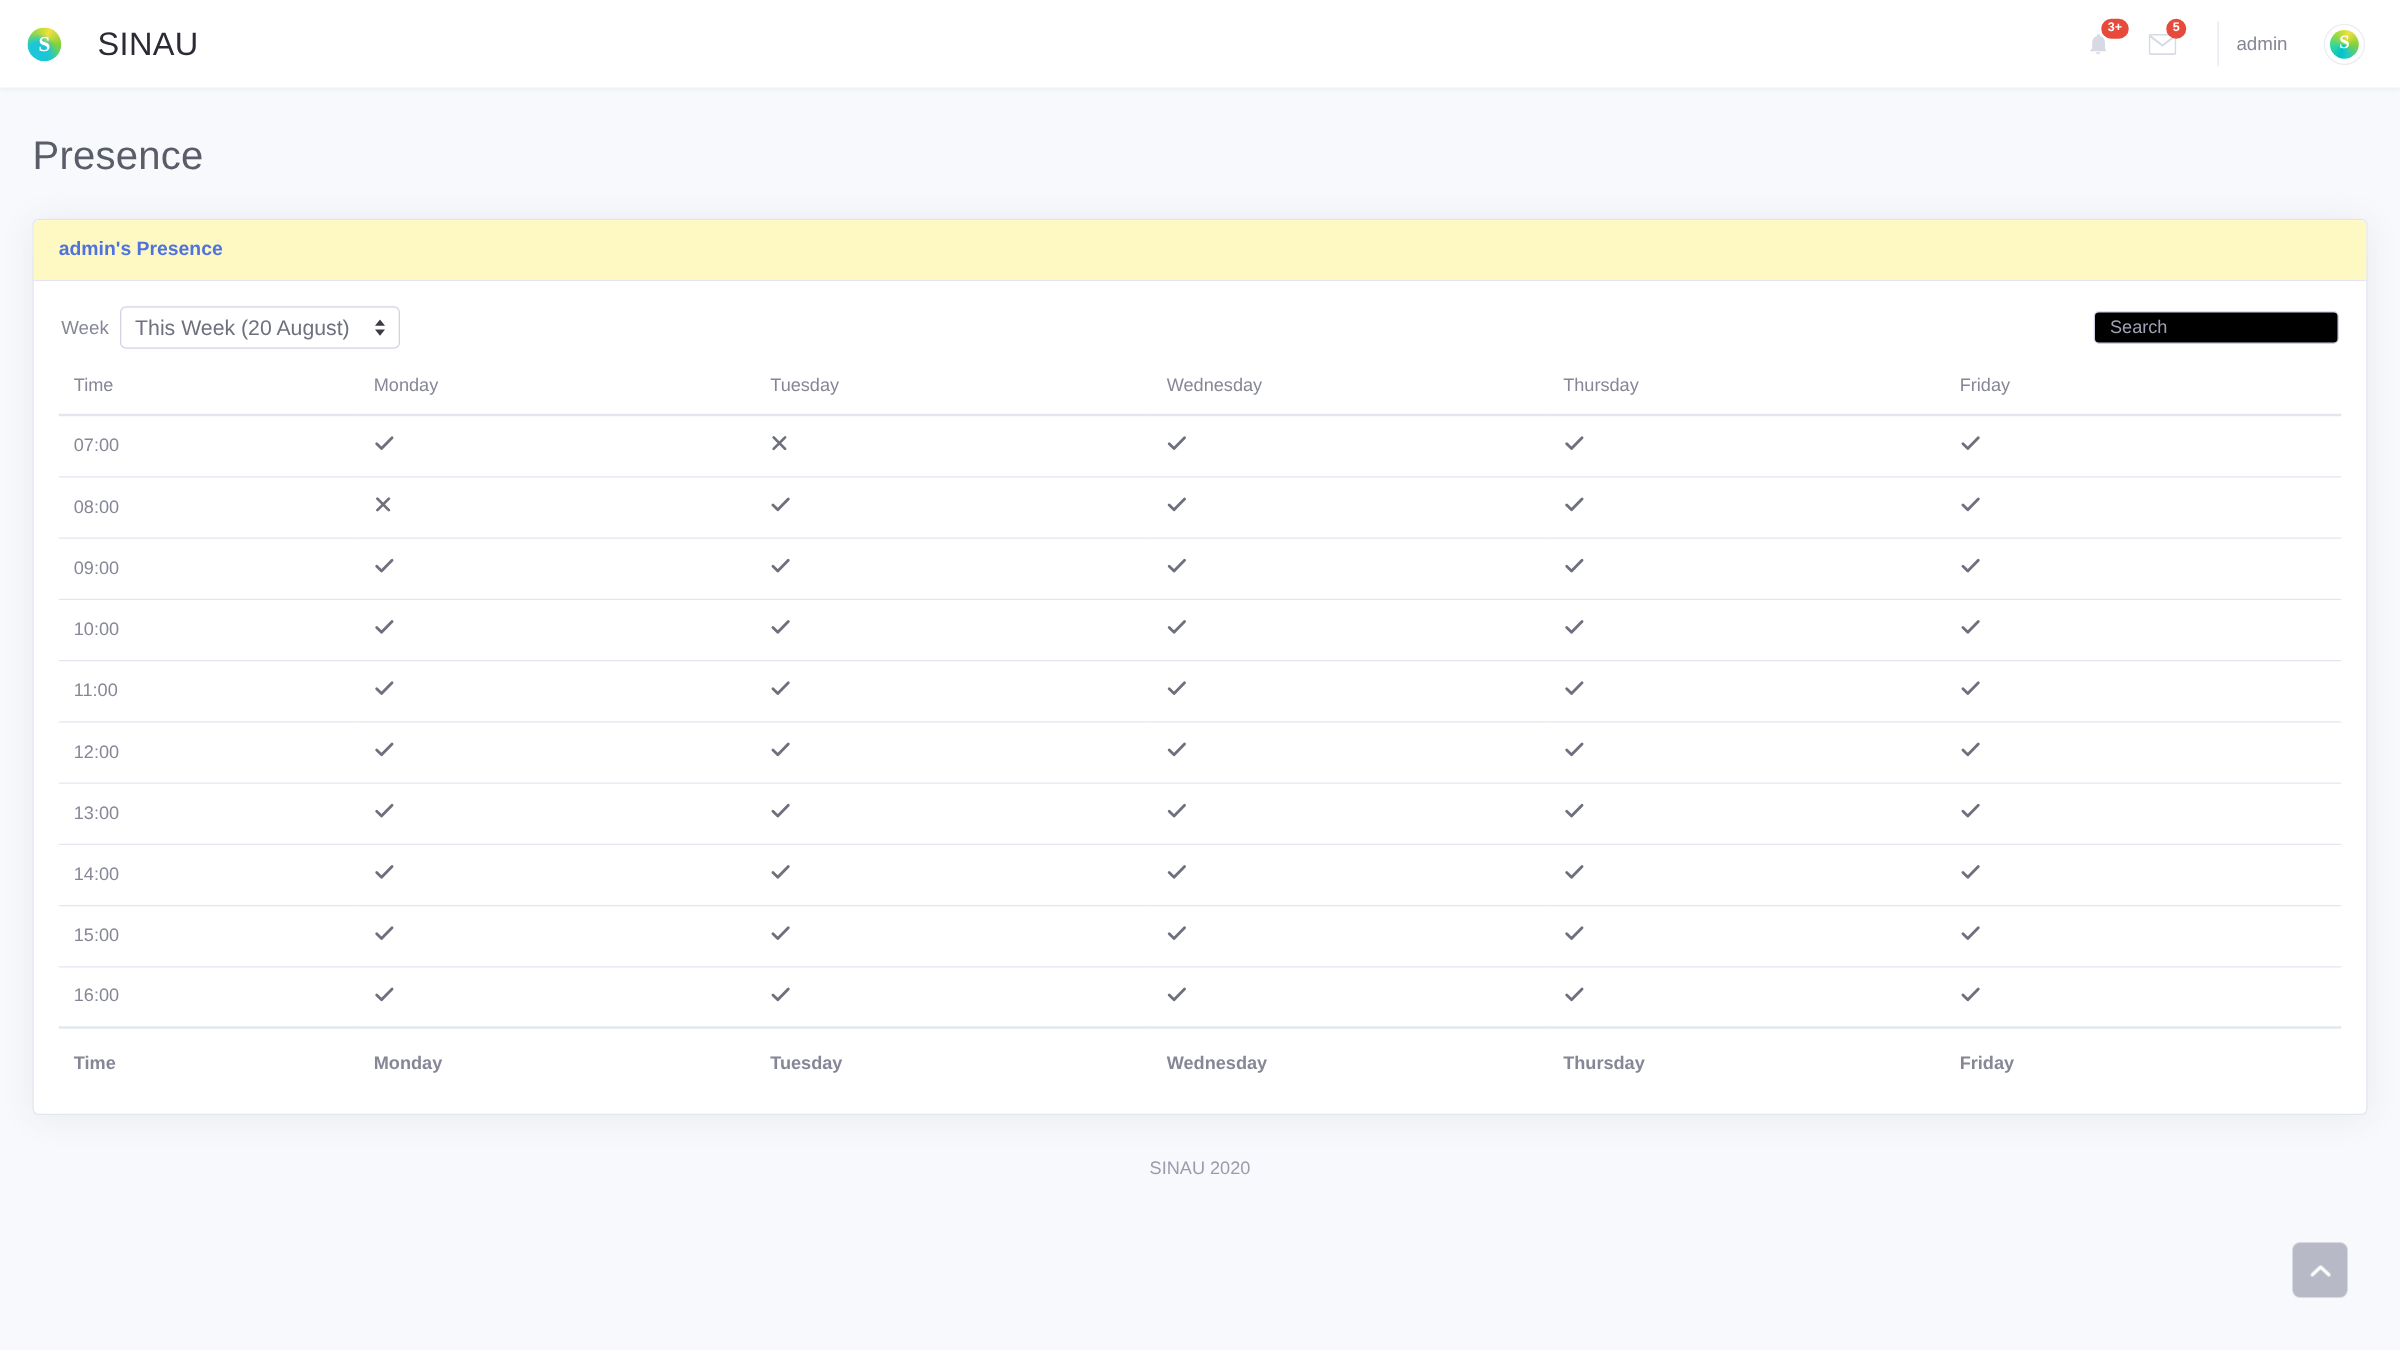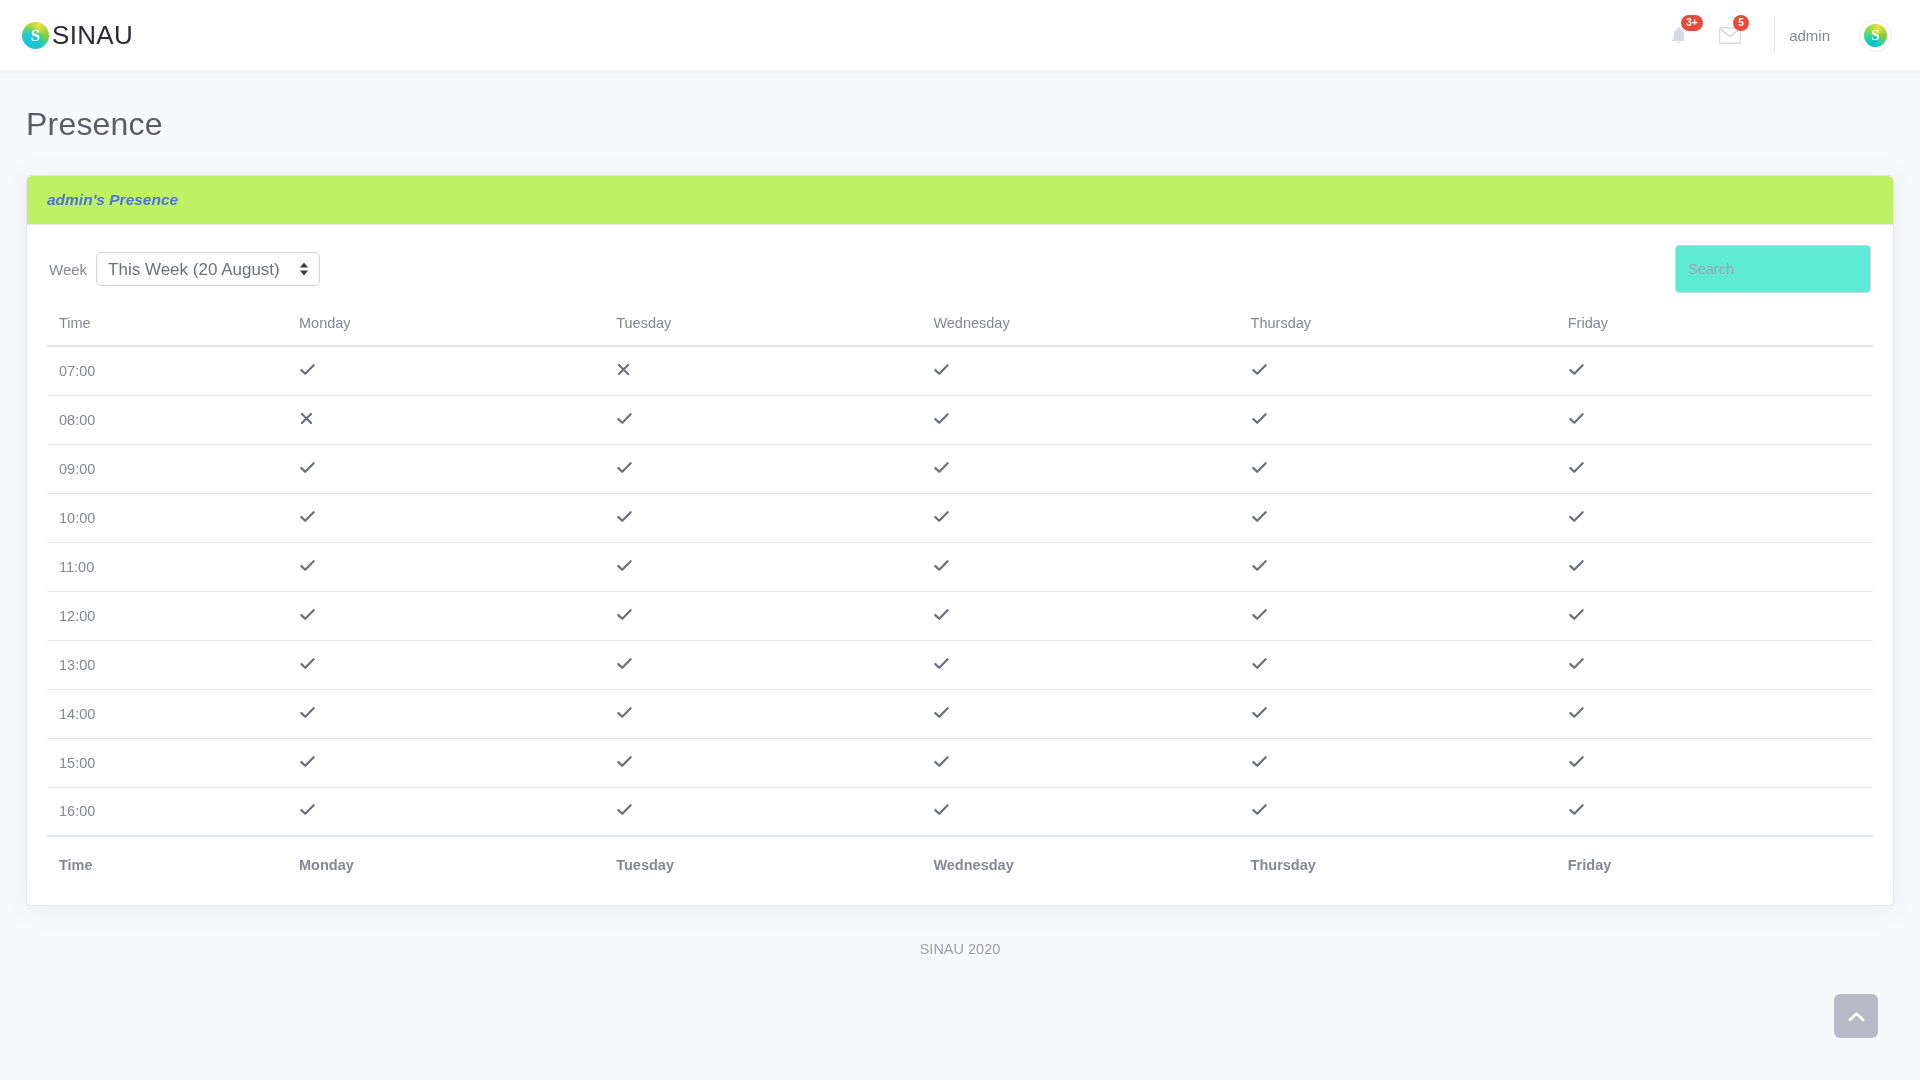--- a/index.html
+++ b/index.html
@@ -25,21 +25,21 @@
     align-items: center;
     padding: 0 22px 0 22px;
     box-shadow: 0 2px 3px rgba(58,59,69,.05);
     position: relative;
     z-index: 20;
   }
 
   .brand {
     display: flex;
     align-items: center;
-    gap: 3px;
+    gap: 29px;
     margin-right: 28px;
     text-decoration: none;
   }
   .brand-logo {
     width: 27px; height: 27px;
     border-radius: 50%;
     background:
       radial-gradient(circle at 32% 70%, #1bc6d8 0%, #1bc6d8 24%, transparent 55%),
       conic-gradient(from 200deg, #00c2cb 0deg, #2fd6a0 60deg, #9bd93c 120deg, #f0e040 180deg, #84d13a 250deg, #19c9c9 330deg, #00c2cb 360deg);
     position: relative;
@@ -179,25 +179,24 @@
   }
 
   
   .card {
     background: #ffffff;
     border: 1px solid #e3e6f0;
     border-radius: 5px;
     box-shadow: 0 .15rem 1.75rem 0 rgba(58,59,69,.08);
   }
   .card-header {
-    background: #bef264;
+    background: #fef9c3;
     border-bottom: 1px solid #e3e6f0;
     padding: 15px 20px;
     border-radius: 5px 5px 0 0;
-    font-style: italic;
   }
   .card-header-title {
     color: #4e73df;
     font-weight: 700;
     font-size: 15.5px;
   }
   .card-body {
     padding: 20px;
   }
 
@@ -248,28 +247,28 @@
     border-left: 4.5px solid transparent;
     border-right: 4.5px solid transparent;
     display: block;
   }
   .select-chevrons b:first-child { border-bottom: 5px solid #3a3b45; }
   .select-chevrons b:last-child  { border-top: 5px solid #3a3b45; }
 
   .table-search {
     border: 1px solid #d1d3e2;
     border-radius: 4px;
-    height: 48px;
+    height: 26px;
     width: 196px;
     padding: 0 12px;
     font-size: 14.5px;
     font-family: "Liberation Sans", sans-serif;
     color: #6e707e;
     outline: none;
-    background: #5eead4;
+    background: #000000;
   }
   .table-search::placeholder { color: #9fa2b4; }
 
   
   table.presence {
     width: 100%;
     border-collapse: collapse;
     table-layout: fixed;
   }
   table.presence th,

